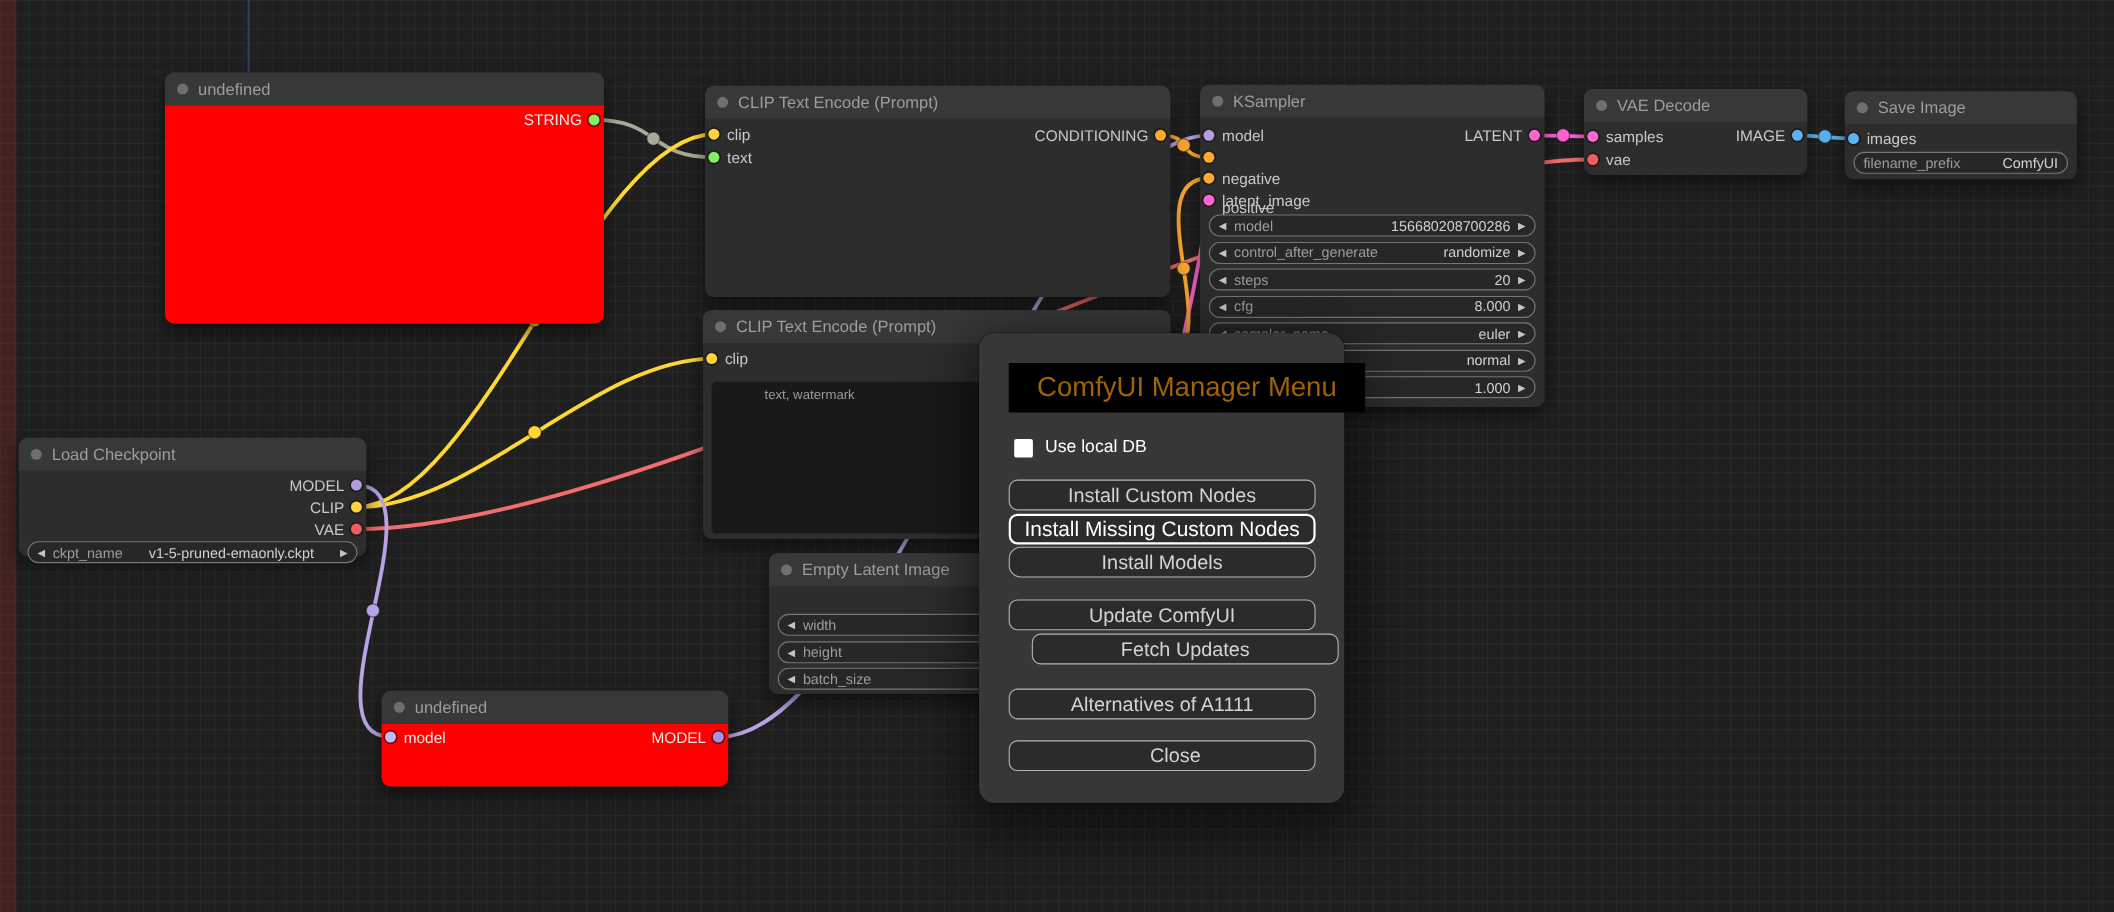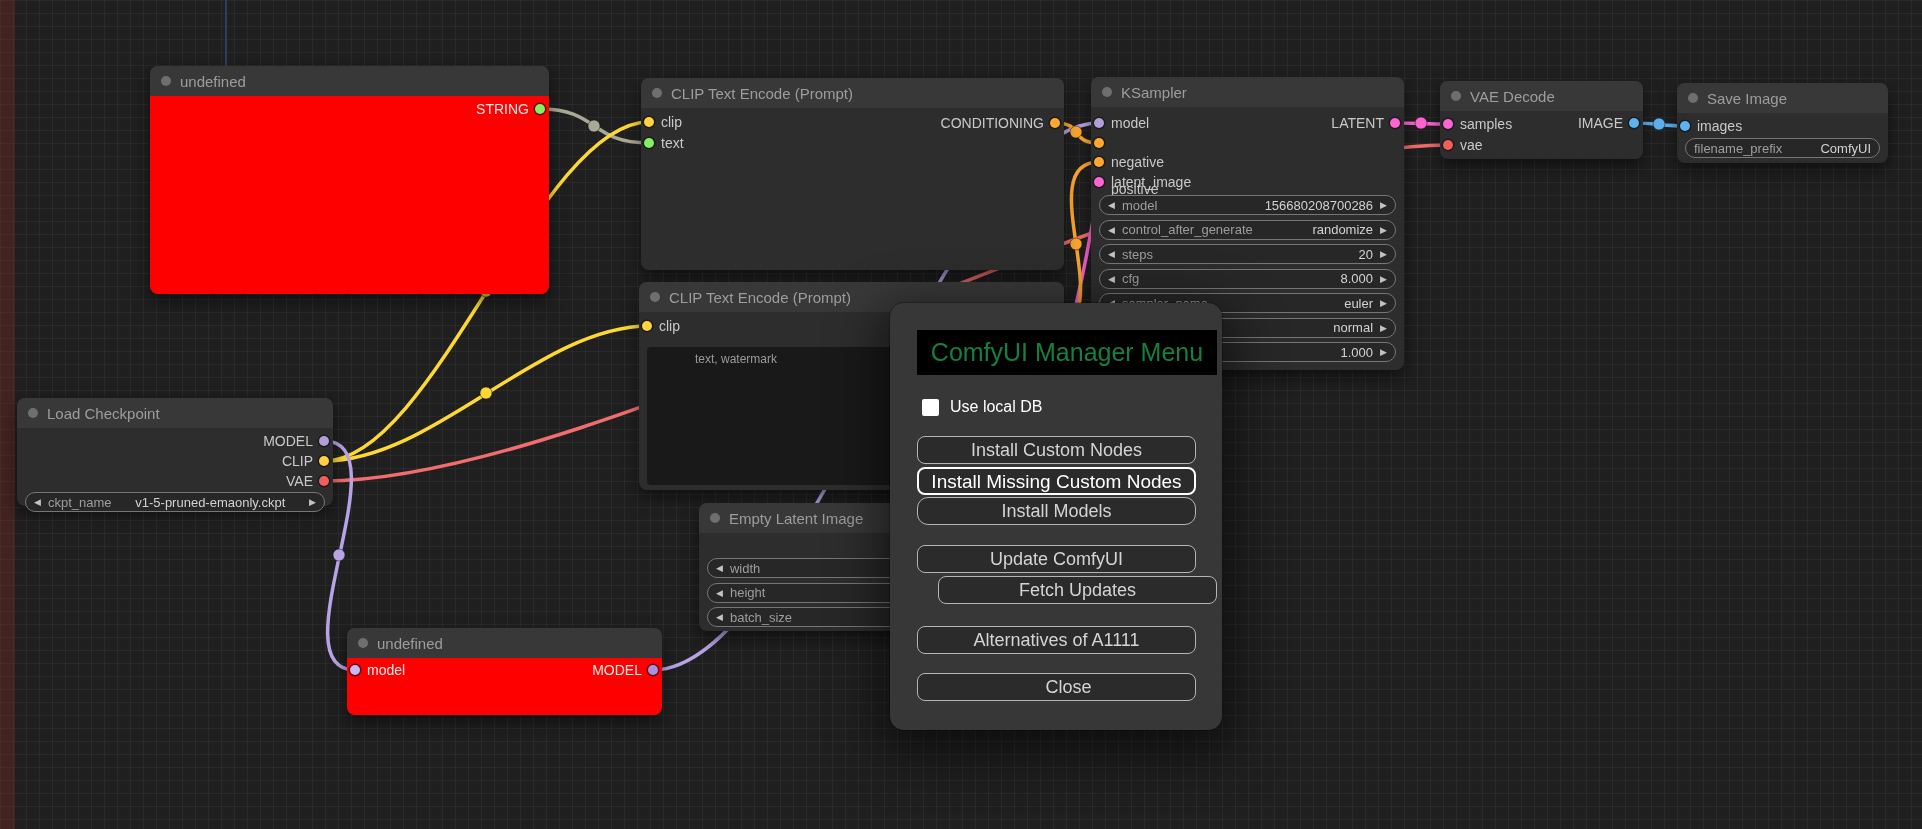--- a/index.html
+++ b/index.html
@@ -30,22 +30,22 @@
   .pill .arrow{font-size:9px;color:#c3c3c3;flex:0 0 auto;line-height:20px;}
   .pill .wlabel{color:#9d9d9d;white-space:nowrap;}
   .pill .wvalue{flex:1;color:#d2d2d2;white-space:nowrap;}
   .pill .wvalue.right{text-align:right;}
   .pill .wvalue.center{text-align:center;}
   .textwidget{position:absolute;left:8px;background:#191919;border-radius:4px;color:#9a9a9a;
     font-size:12px;padding:5px 8px;box-sizing:border-box;line-height:15px;}
   
   .mgr{position:absolute;z-index:5;background:#373737;border-radius:14px;
     box-shadow:0 14px 50px 10px rgba(0,0,0,0.55), 0 0 0 1px rgba(0,0,0,0.25);}
-  .mgr-title{position:absolute;left:27px;top:27px;width:300px;height:45px;background:#000;
-    color:#15803d;font-size:25px;line-height:45px;text-align:center;white-space:nowrap;overflow:hidden;}
+  .mgr-title{position:absolute;left:27px;top:27px;width:324px;height:45px;background:#000;
+    color:#a16207;font-size:25px;line-height:45px;text-align:center;white-space:nowrap;overflow:hidden;}
   .mgr-check{position:absolute;left:32px;top:95px;display:flex;align-items:center;gap:11px;
     color:#fff;font-size:16px;cursor:default;}
   .checkbox{width:17px;height:17px;background:#ffffff;border-radius:2px;display:inline-block;}
   .mgr-btn{position:absolute;left:27px;width:279px;height:28px;box-sizing:border-box;
     background:#2b2b2b;border:1px solid #b5b5b5;border-radius:8px;color:#d4d4d4;
     font-size:18px;text-align:center;line-height:25px;font-family:"Liberation Sans",sans-serif;}
   .mgr-btn.hl{color:#ffffff;border:2px solid #ffffff;font-size:19px;line-height:23px;}
 </style>
 </head>
 <body>

